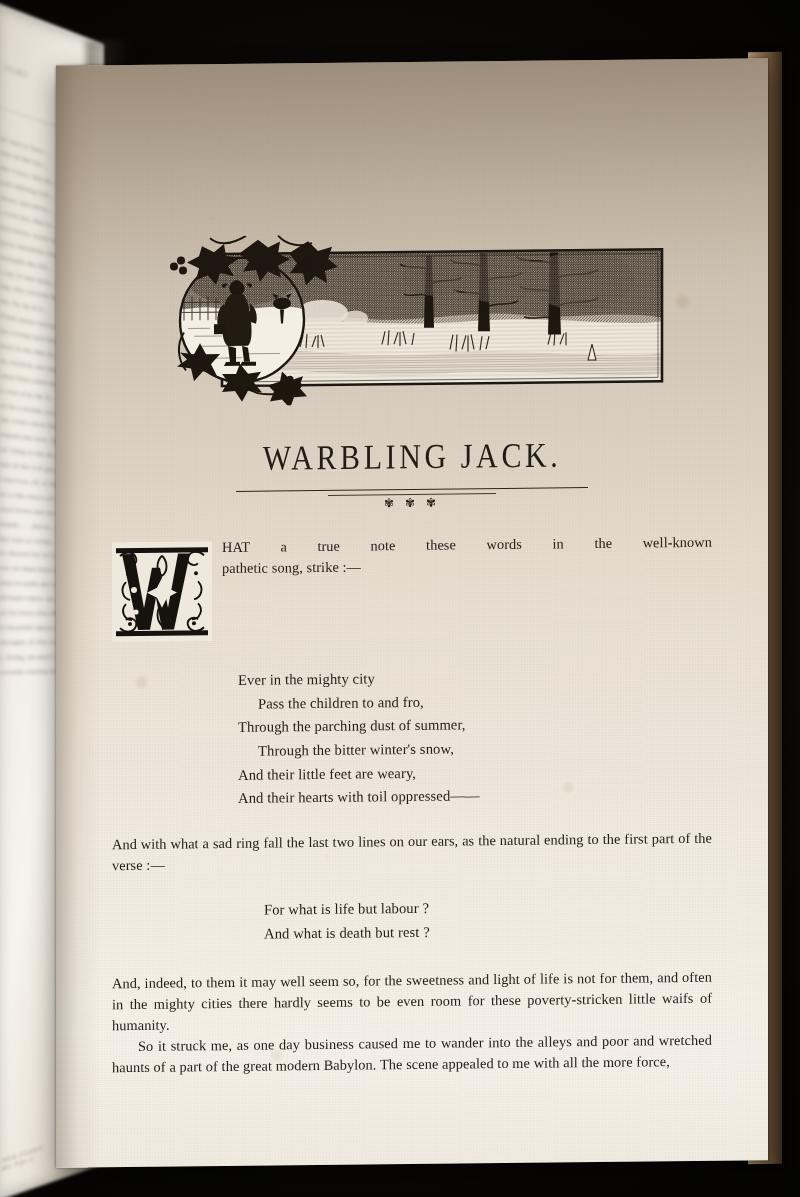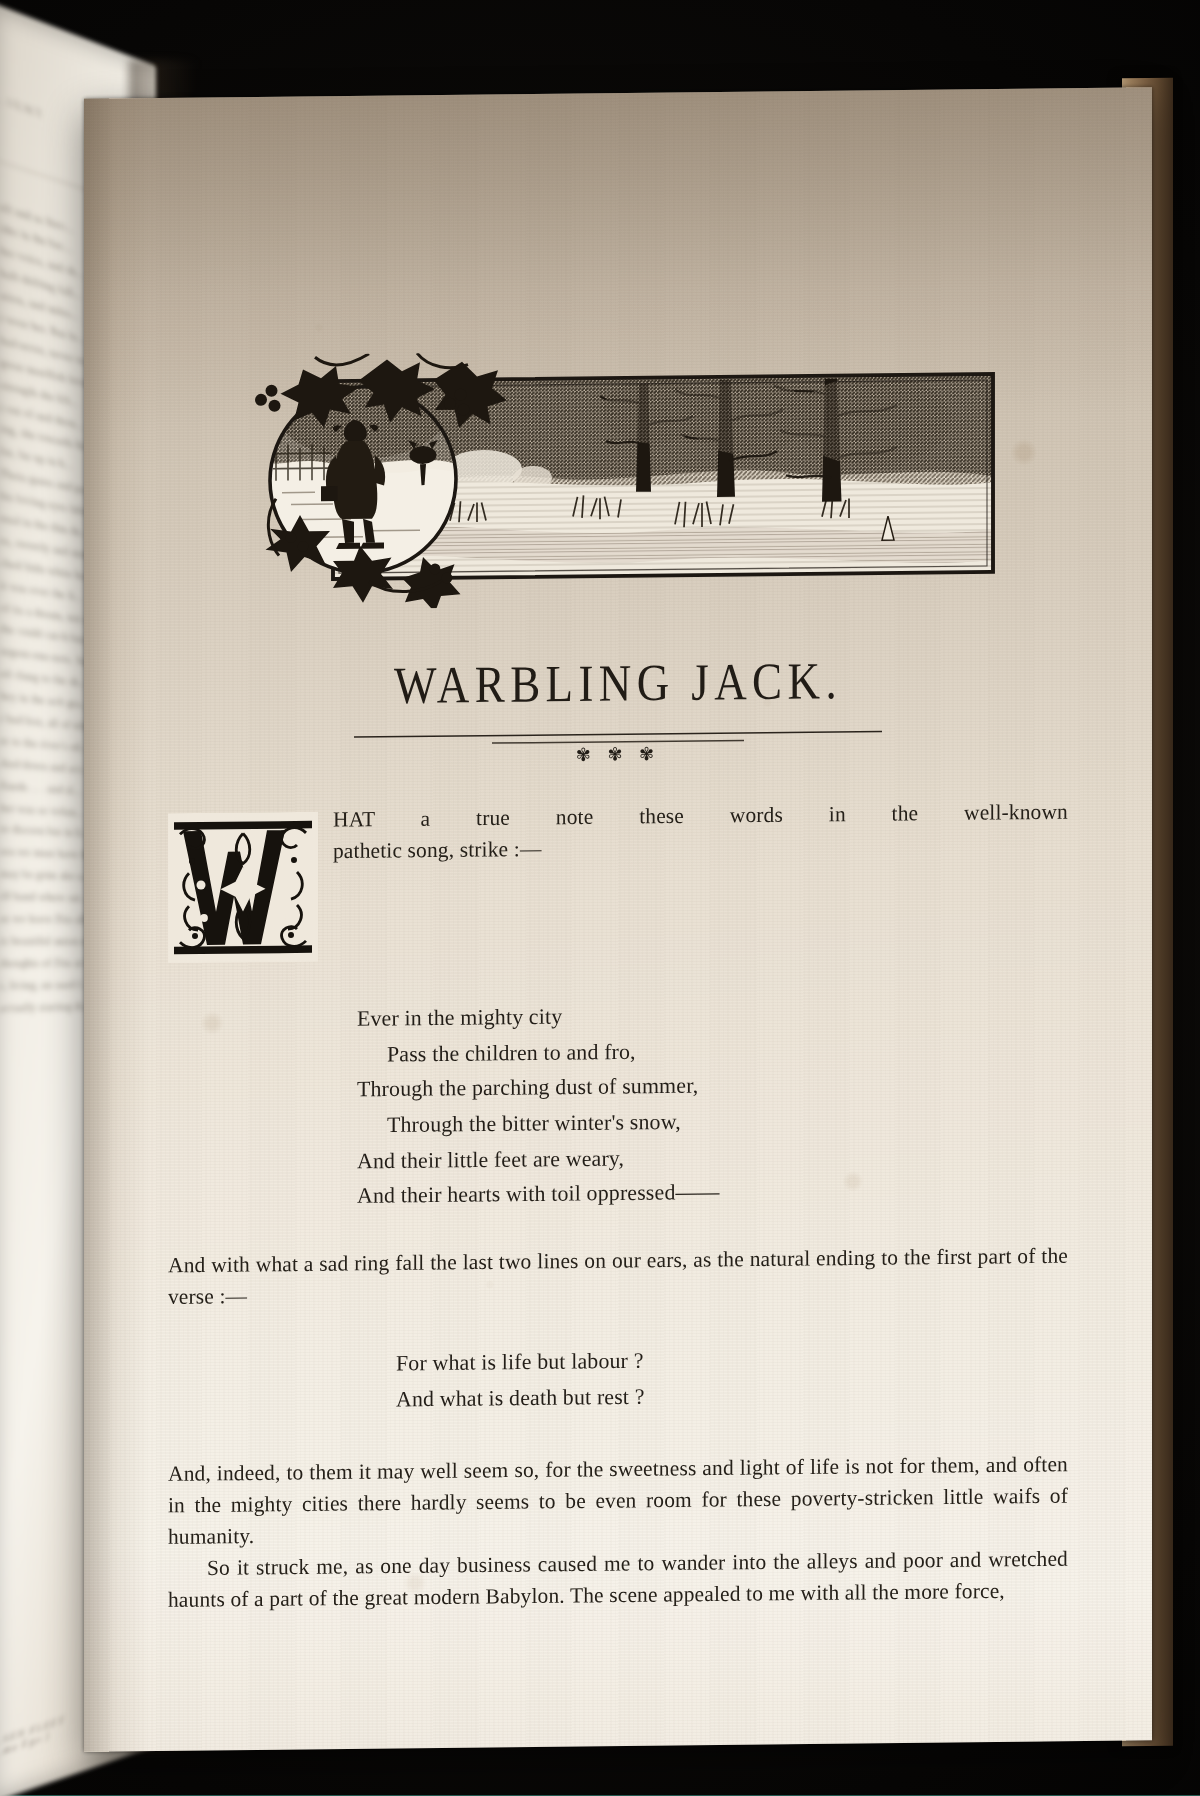--- a/index.html
+++ b/index.html
@@ -9,21 +9,21 @@
     background: #000;
   }
   body {
     font-family: "Liberation Serif", "DejaVu Serif", serif;
   }
 
   #scan {
     position: relative;
     width: 800px;
     height: 1197px;
-    background: #5eead4;
+    background: #eab308;
     overflow: hidden;
   }
 
   
   .backdrop {
     position: absolute;
     inset: 0;
     background:
       radial-gradient(ellipse 120% 90% at 45% 50%, #15120f 0%, #070605 60%, #000 100%);
   }

